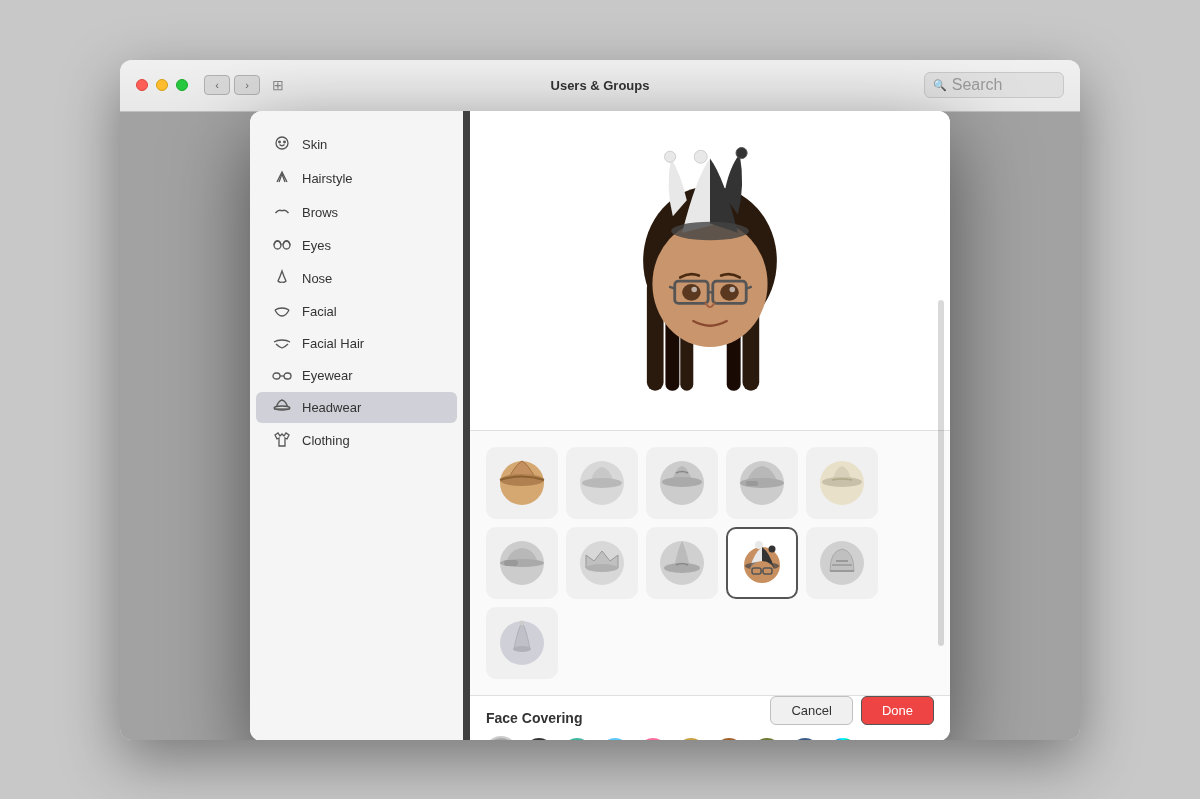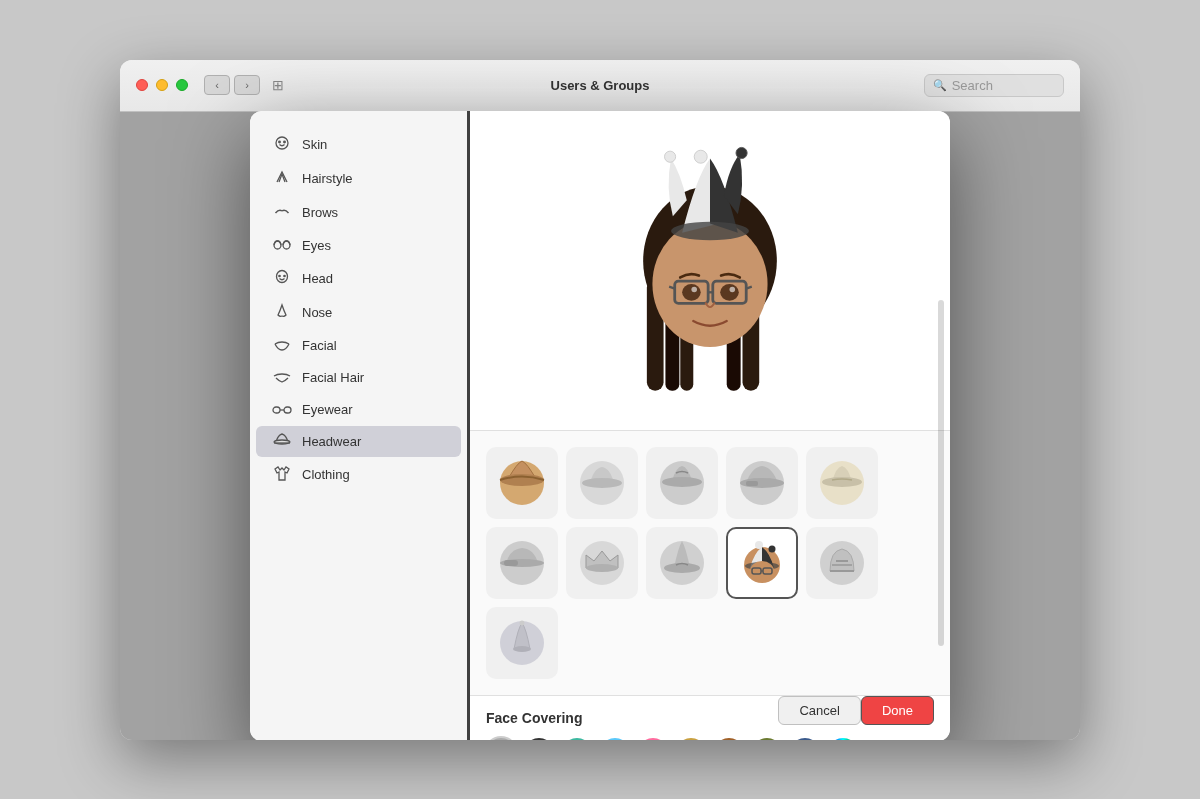--- a/index.html
+++ b/index.html
@@ -136,21 +136,21 @@
       box-shadow: 0 25px 80px rgba(0,0,0,0.5);
       display: flex;
       overflow: hidden;
       position: relative;
     }
 
     
     .sidebar {
       width: 220px;
       background: #f5f5f5;
-      border-right: 3px solid #404040;
+      border-right: 7px solid #404040;
       padding: 16px 0;
       overflow-y: auto;
       flex-shrink: 0;
     }
 
     .sidebar-item {
       display: flex;
       align-items: center;
       gap: 10px;
       padding: 7px 16px;
@@ -289,20 +289,21 @@
       background: rgba(0,0,0,0.15);
       border-radius: 3px;
     }
 
     
     .modal-footer {
       position: absolute;
       bottom: 16px;
       right: 16px;
       display: flex;
+      gap: 8px;
     }
 
     .btn {
       padding: 6px 20px;
       border-radius: 6px;
       font-size: 13px;
       cursor: pointer;
       border: 1px solid #c0c0c0;
     }
 
@@ -330,21 +331,21 @@
       <div class="traffic-light maximize"></div>
     </div>
     <div class="nav-buttons">
       <div class="nav-btn">‹</div>
       <div class="nav-btn">›</div>
     </div>
     <div class="grid-icon">⊞</div>
     <div class="title-text">Users &amp; Groups</div>
     <div class="search-bar">
       <span>🔍</span>
-      <span style="font-size:13px;color:#999;">Search</span>
+      <span style="font-size:16px;color:#999;">Search</span>
     </div>
   </div>
 
   <div class="bg-content"></div>
 
   <div class="modal-overlay">
     <div class="modal">
 
       <div class="sidebar">
 
@@ -385,31 +386,20 @@
             <svg width="18" height="12" viewBox="0 0 18 12" fill="none" stroke="#555" stroke-width="1.3">
               <ellipse cx="4.5" cy="6" rx="3.5" ry="4"></ellipse>
               <ellipse cx="13.5" cy="6" rx="3.5" ry="4"></ellipse>
               <path d="M1 6 Q2 2 4.5 2 Q7 2 8 6"></path>
               <path d="M10 6 Q11 2 13.5 2 Q16 2 17 6"></path>
             </svg>
           </span>
           <span>Eyes</span>
         </div>
 
-        <div class="sidebar-item">
-          <span class="sidebar-icon">
-            <svg width="16" height="16" viewBox="0 0 16 16" fill="none" stroke="#555" stroke-width="1.3">
-              <ellipse cx="8" cy="7.5" rx="5.5" ry="6"></ellipse>
-              <path d="M5.5 9.5 Q8 12 10.5 9.5"></path>
-              <circle cx="5.5" cy="7" r="0.7" fill="#555"></circle>
-              <circle cx="10.5" cy="7" r="0.7" fill="#555"></circle>
-            </svg>
-          </span>
-          <span>Head</span>
-        </div>
 
         <div class="sidebar-item">
           <span class="sidebar-icon">
             <svg width="14" height="16" viewBox="0 0 14 16" fill="none" stroke="#555" stroke-width="1.3">
               <path d="M7 2 Q5 8 3 12 Q5 14 7 13 Q9 14 11 12 Q9 8 7 2Z"></path>
             </svg>
           </span>
           <span>Nose</span>
         </div>
 

